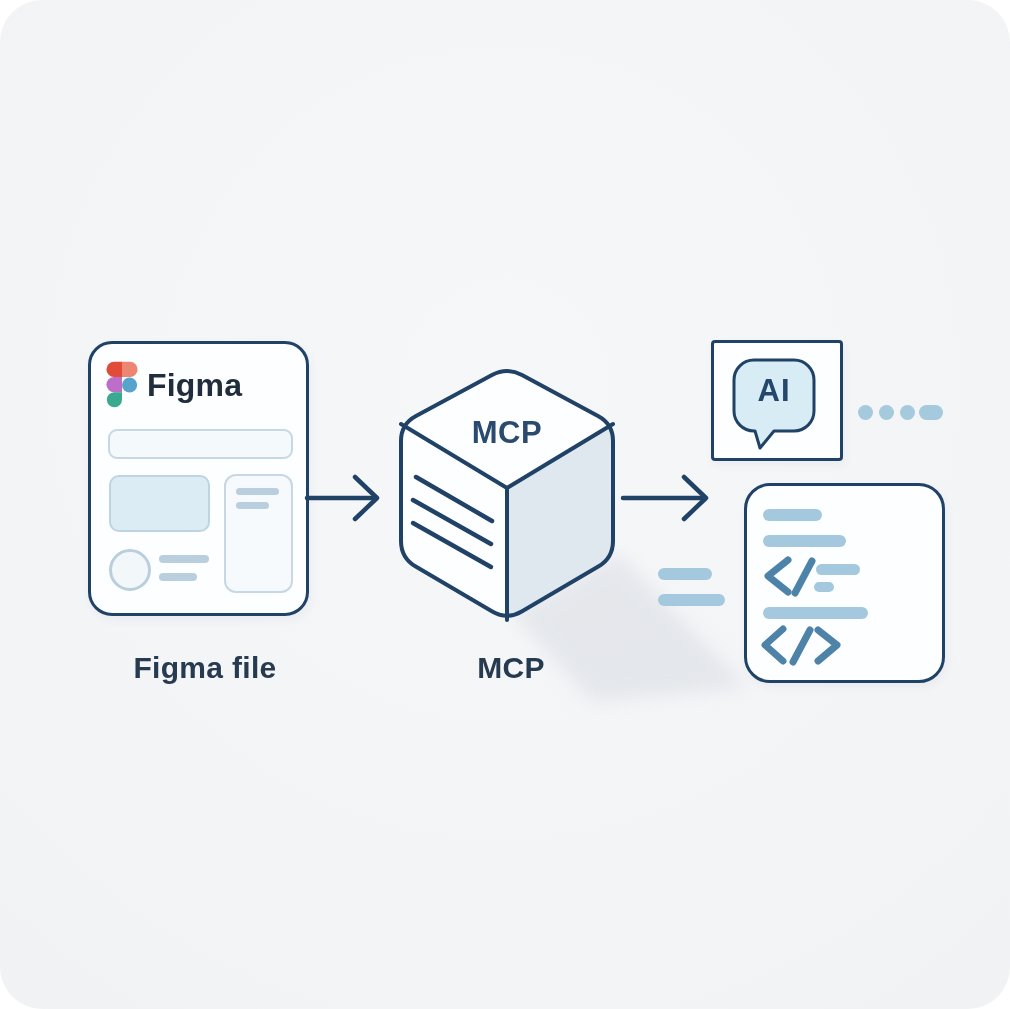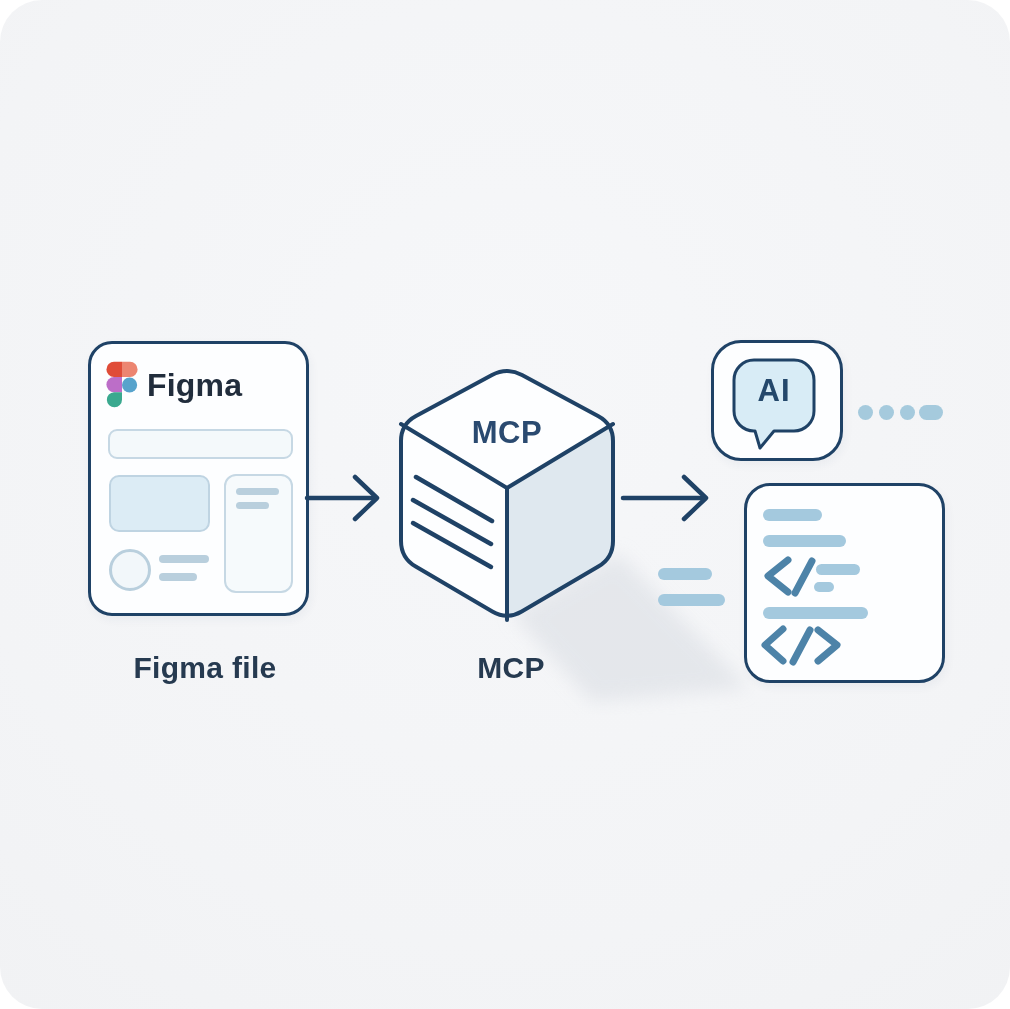--- a/index.html
+++ b/index.html
@@ -59,21 +59,21 @@
   
   .cube-wrap{left:370px;top:345px;width:385px;height:370px;}
   .cube-text{
     left:55px;top:72px;width:164px;text-align:center;
     font-size:31px;font-weight:700;color:#2a4a70;letter-spacing:0.5px;line-height:1;
   }
 
   
   .ai-box{
     left:711px;top:340px;width:132px;height:121px;
-    background:#fdfeff;border:3px solid #1f4266;border-radius:30px;box-sizing:border-box;
+    background:#fdfeff;border:3px solid #1f4266;border-radius:4px;box-sizing:border-box;
     box-shadow:2px 4px 10px rgba(30,60,90,0.05);
   }
   .ai-box svg{position:absolute;left:-3px;top:-3px;}
   .ai-text{
     left:20px;top:32px;width:80px;text-align:center;
     font-size:31px;font-weight:700;color:#24486b;line-height:1;letter-spacing:1px;
   }
 
   
   .dots-row{left:858px;top:405px;width:92px;height:16px;}

